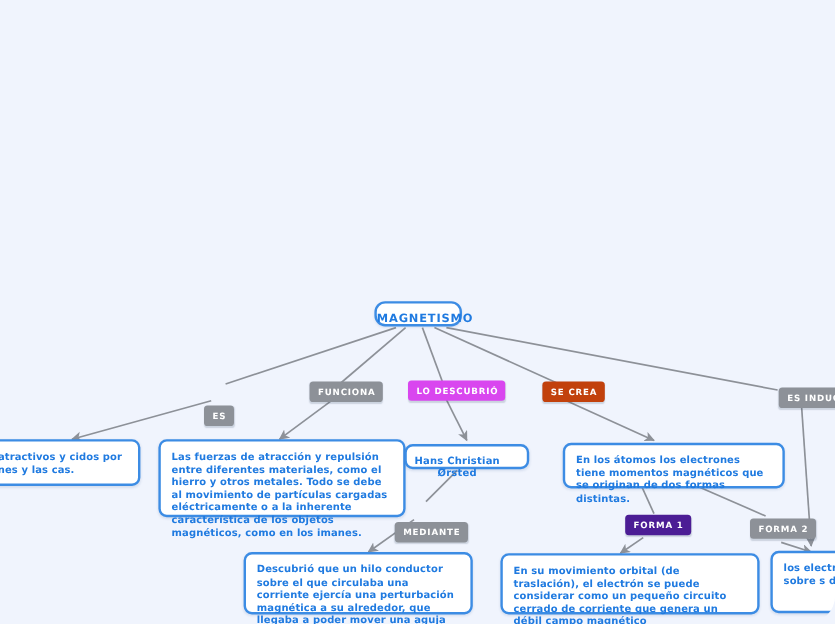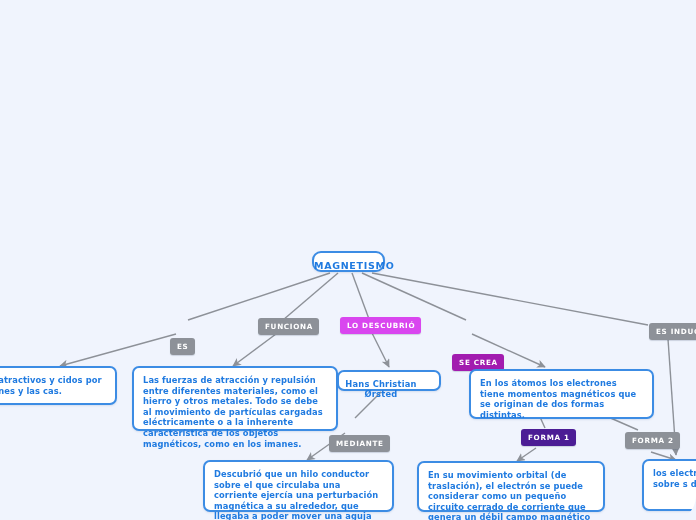--- a/index.html
+++ b/index.html
@@ -118,21 +118,21 @@
 
   <div class="edge-label" style="left: 170px; top: 318px; background: rgb(141, 145, 152); color: rgb(255, 255, 255); margin-top: 20px;">
     <span>ES</span>
   </div>
   <div class="edge-label" style="left: 258px; top: 318px; background: rgb(141, 145, 152); color: rgb(255, 255, 255);">
     <span>FUNCIONA</span>
   </div>
   <div class="edge-label" style="left: 340px; top: 317px; background: #d946ef; color: rgb(255, 255, 255);">
     <span>LO DESCUBRIÓ</span>
   </div>
-  <div class="edge-label" style="left: 452px; top: 318px; background: #a21caf; color: rgb(255, 255, 255); margin-top: 36px;">
+  <div class="edge-label" style="left: 452px; top: 318px; background: #c2410c; color: rgb(255, 255, 255);">
     <span>SE CREA</span>
   </div>
   <div class="edge-label" style="left: 649px; top: 323px; background: rgb(141, 145, 152); color: rgb(255, 255, 255);">
     <span>ES INDUCID</span>
   </div>
   <div class="edge-label" style="left: 329px; top: 418px; background: rgb(141, 145, 152); color: rgb(255, 255, 255); margin-top: 17px;">
     <span>MEDIANTE</span>
   </div>
   <div class="edge-label" style="left: 521px; top: 429px; background: #4c1d95; color: rgb(255, 255, 255);">
     <span>FORMA 1</span>
@@ -146,29 +146,29 @@
   </div>
 
   <div class="node leaf" style="left: 132px; top: 366px; width: 206px; height: 65px; border-color: rgb(60, 140, 228); color: rgb(31, 122, 224);">
     <span>Las fuerzas de atracción y repulsión entre diferentes materiales, como el hierro y otros metales. Todo se debe al movimiento de partículas cargadas eléctricamente o a la inherente característica de los objetos magnéticos, como en los imanes.</span>
   </div>
 
   <div class="node pill" style="left: 337px; top: 370px; width: 104px; height: 21px; border-color: rgb(60, 140, 228); color: rgb(31, 122, 224);">
     <span>Hans Christian Ørsted</span>
   </div>
 
-  <div class="node leaf" style="left: 469px; top: 369px; width: 185px; height: 50px; border-color: rgb(60, 140, 228); color: rgb(31, 122, 224);">
+  <div class="node leaf" style="left: 469px; top: 369px; width: 185px; height: 38px; border-color: rgb(60, 140, 228); color: rgb(31, 122, 224);">
     <span>En los átomos los electrones tiene momentos magnéticos que se originan de dos formas distintas.</span>
   </div>
 
   <div class="node leaf" style="left: 642px; top: 459px; width: 160px; height: 52px; border-color: rgb(60, 140, 228); color: rgb(31, 122, 224);">
     <span>los electron magnético, giro sobre s dirección y</span>
   </div>
 
   <div class="node leaf" style="left: 203px; top: 460px; width: 191px; height: 52px; border-color: rgb(60, 140, 228); color: rgb(31, 122, 224);">
     <span>Descubrió que un hilo conductor sobre el que circulaba una corriente ejercía una perturbación magnética a su alrededor, que llegaba a poder mover una aguja magnética situada en ese entorno</span>
   </div>
 
-  <div class="node leaf" style="left: 417px; top: 461px; width: 188px; height: 51px; border-color: rgb(60, 140, 228); color: rgb(31, 122, 224);">
+  <div class="node leaf" style="left: 417px; top: 461px; width: 216px; height: 51px; border-color: rgb(60, 140, 228); color: rgb(31, 122, 224);">
     <span>En su movimiento orbital (de traslación), el electrón se puede considerar como un pequeño circuito cerrado de corriente que genera un débil campo magnético</span>
   </div>
 
 </div>
 
 </body></html>

